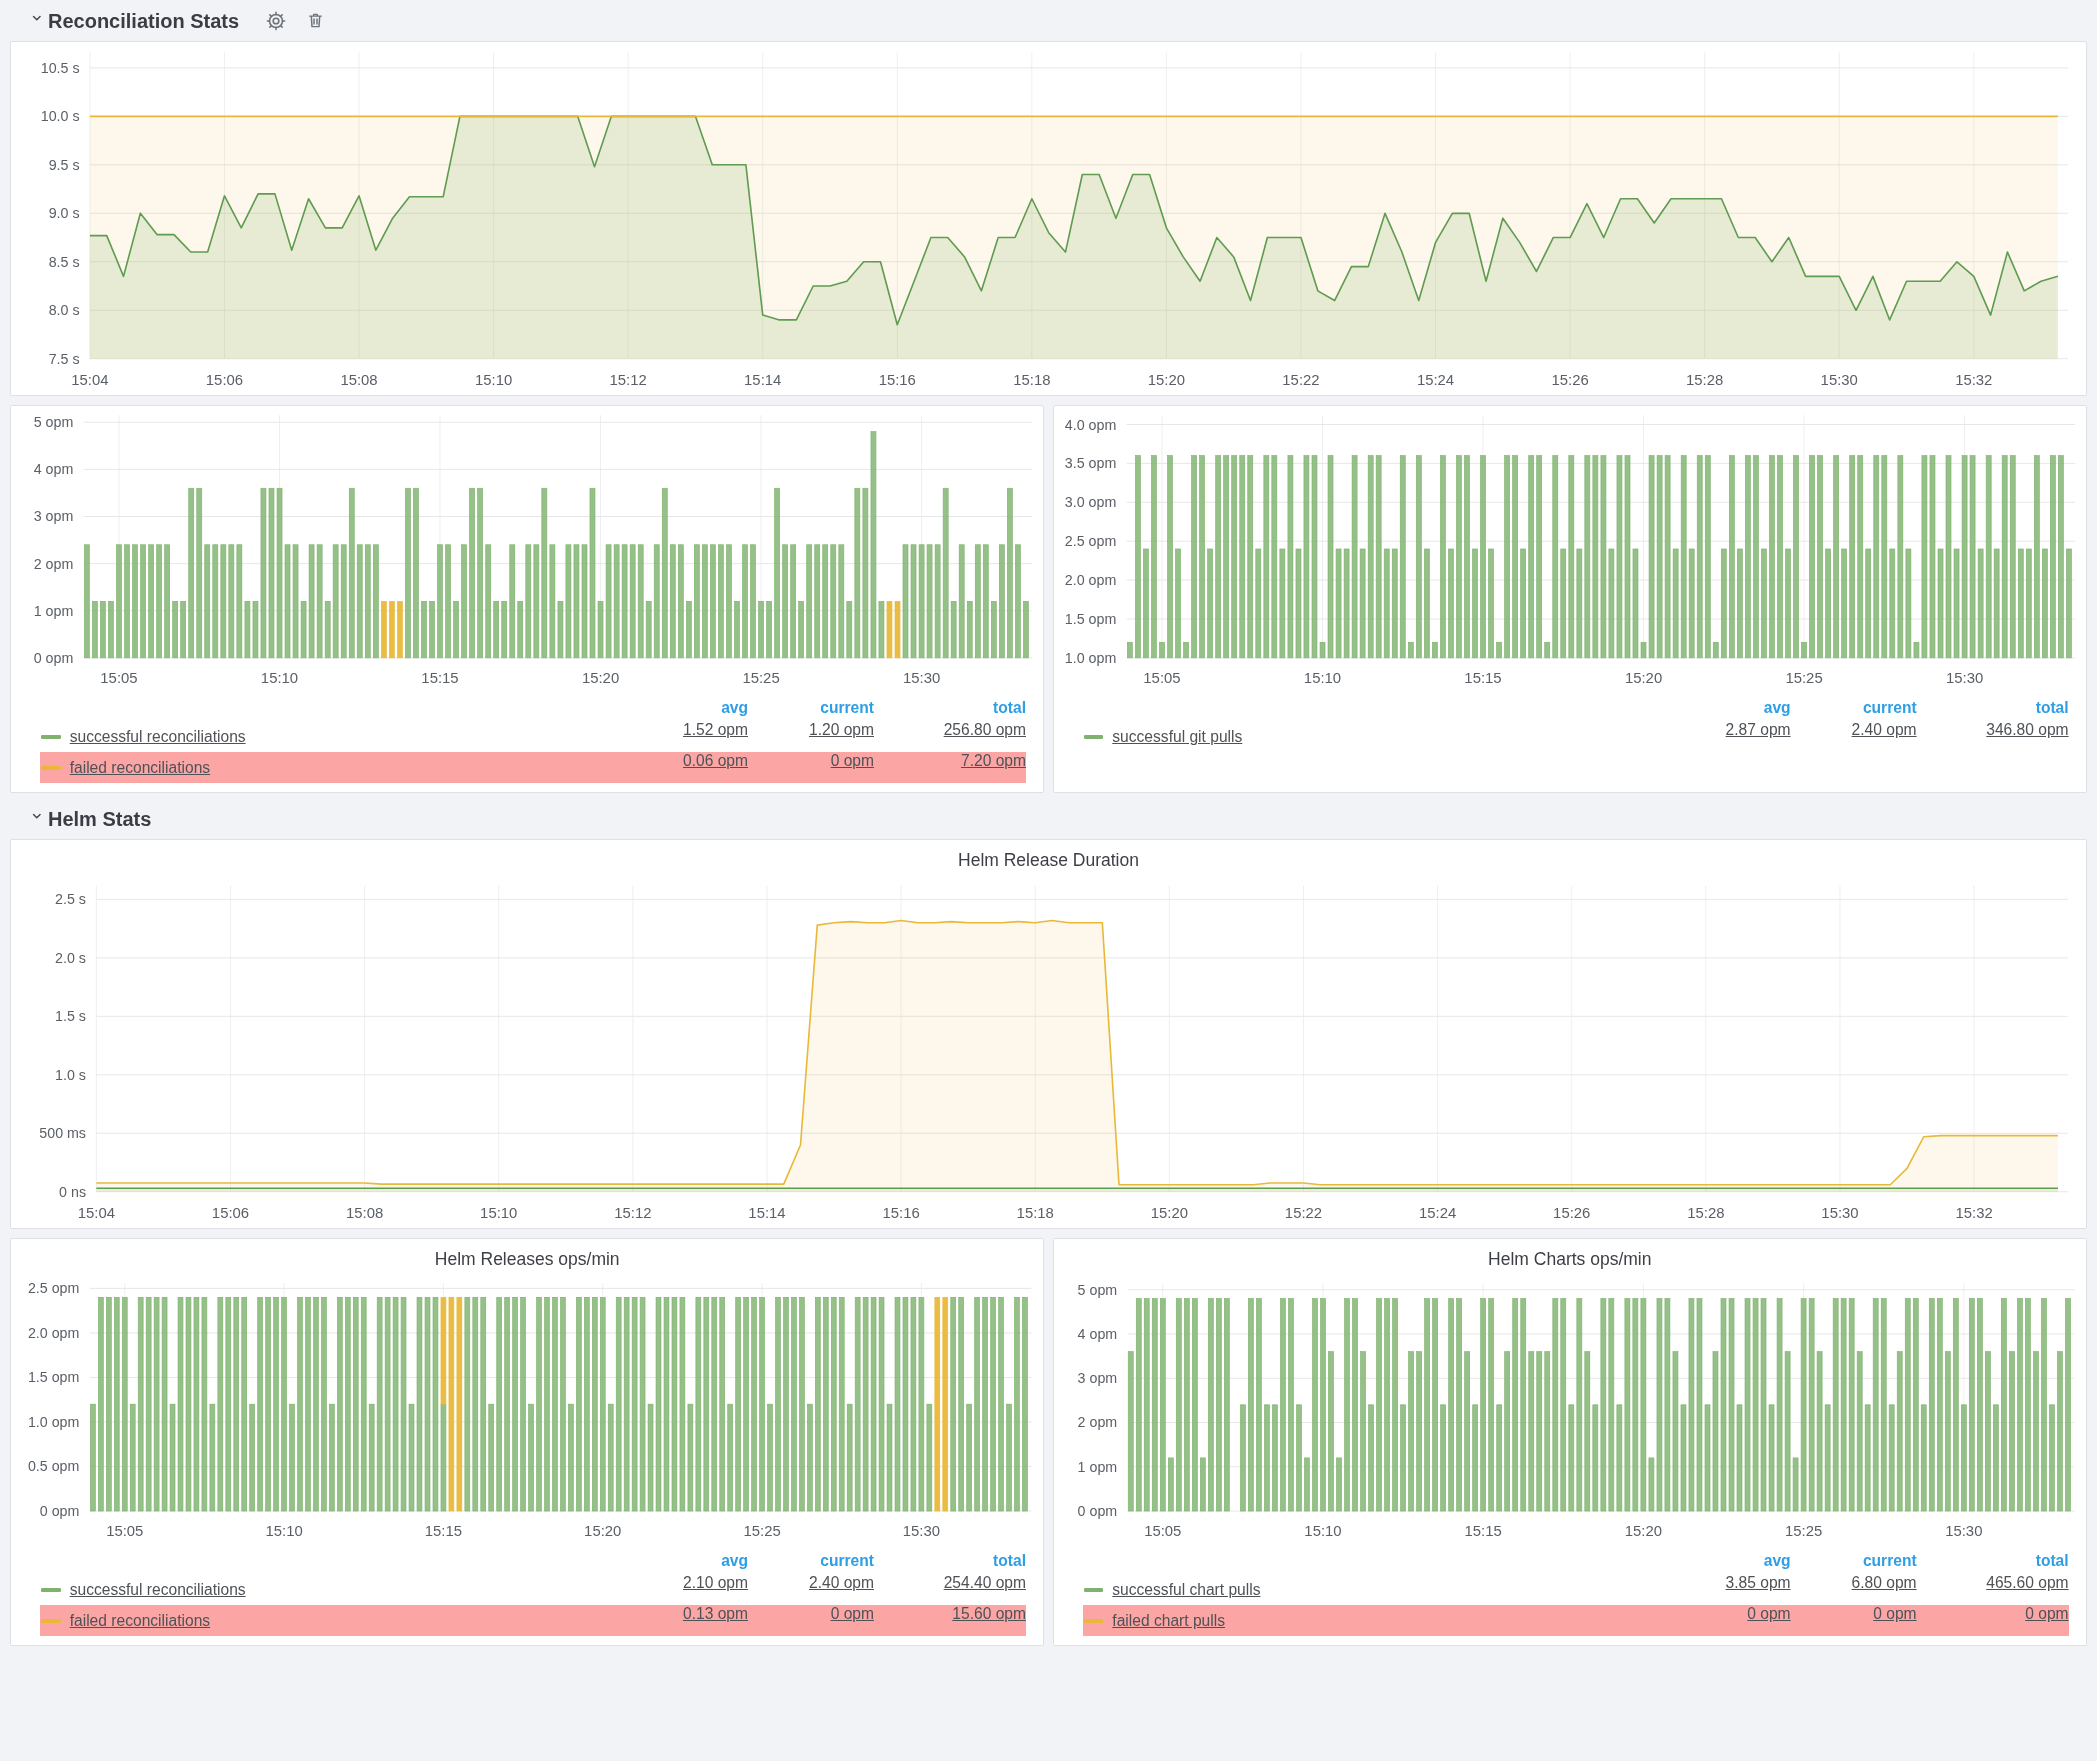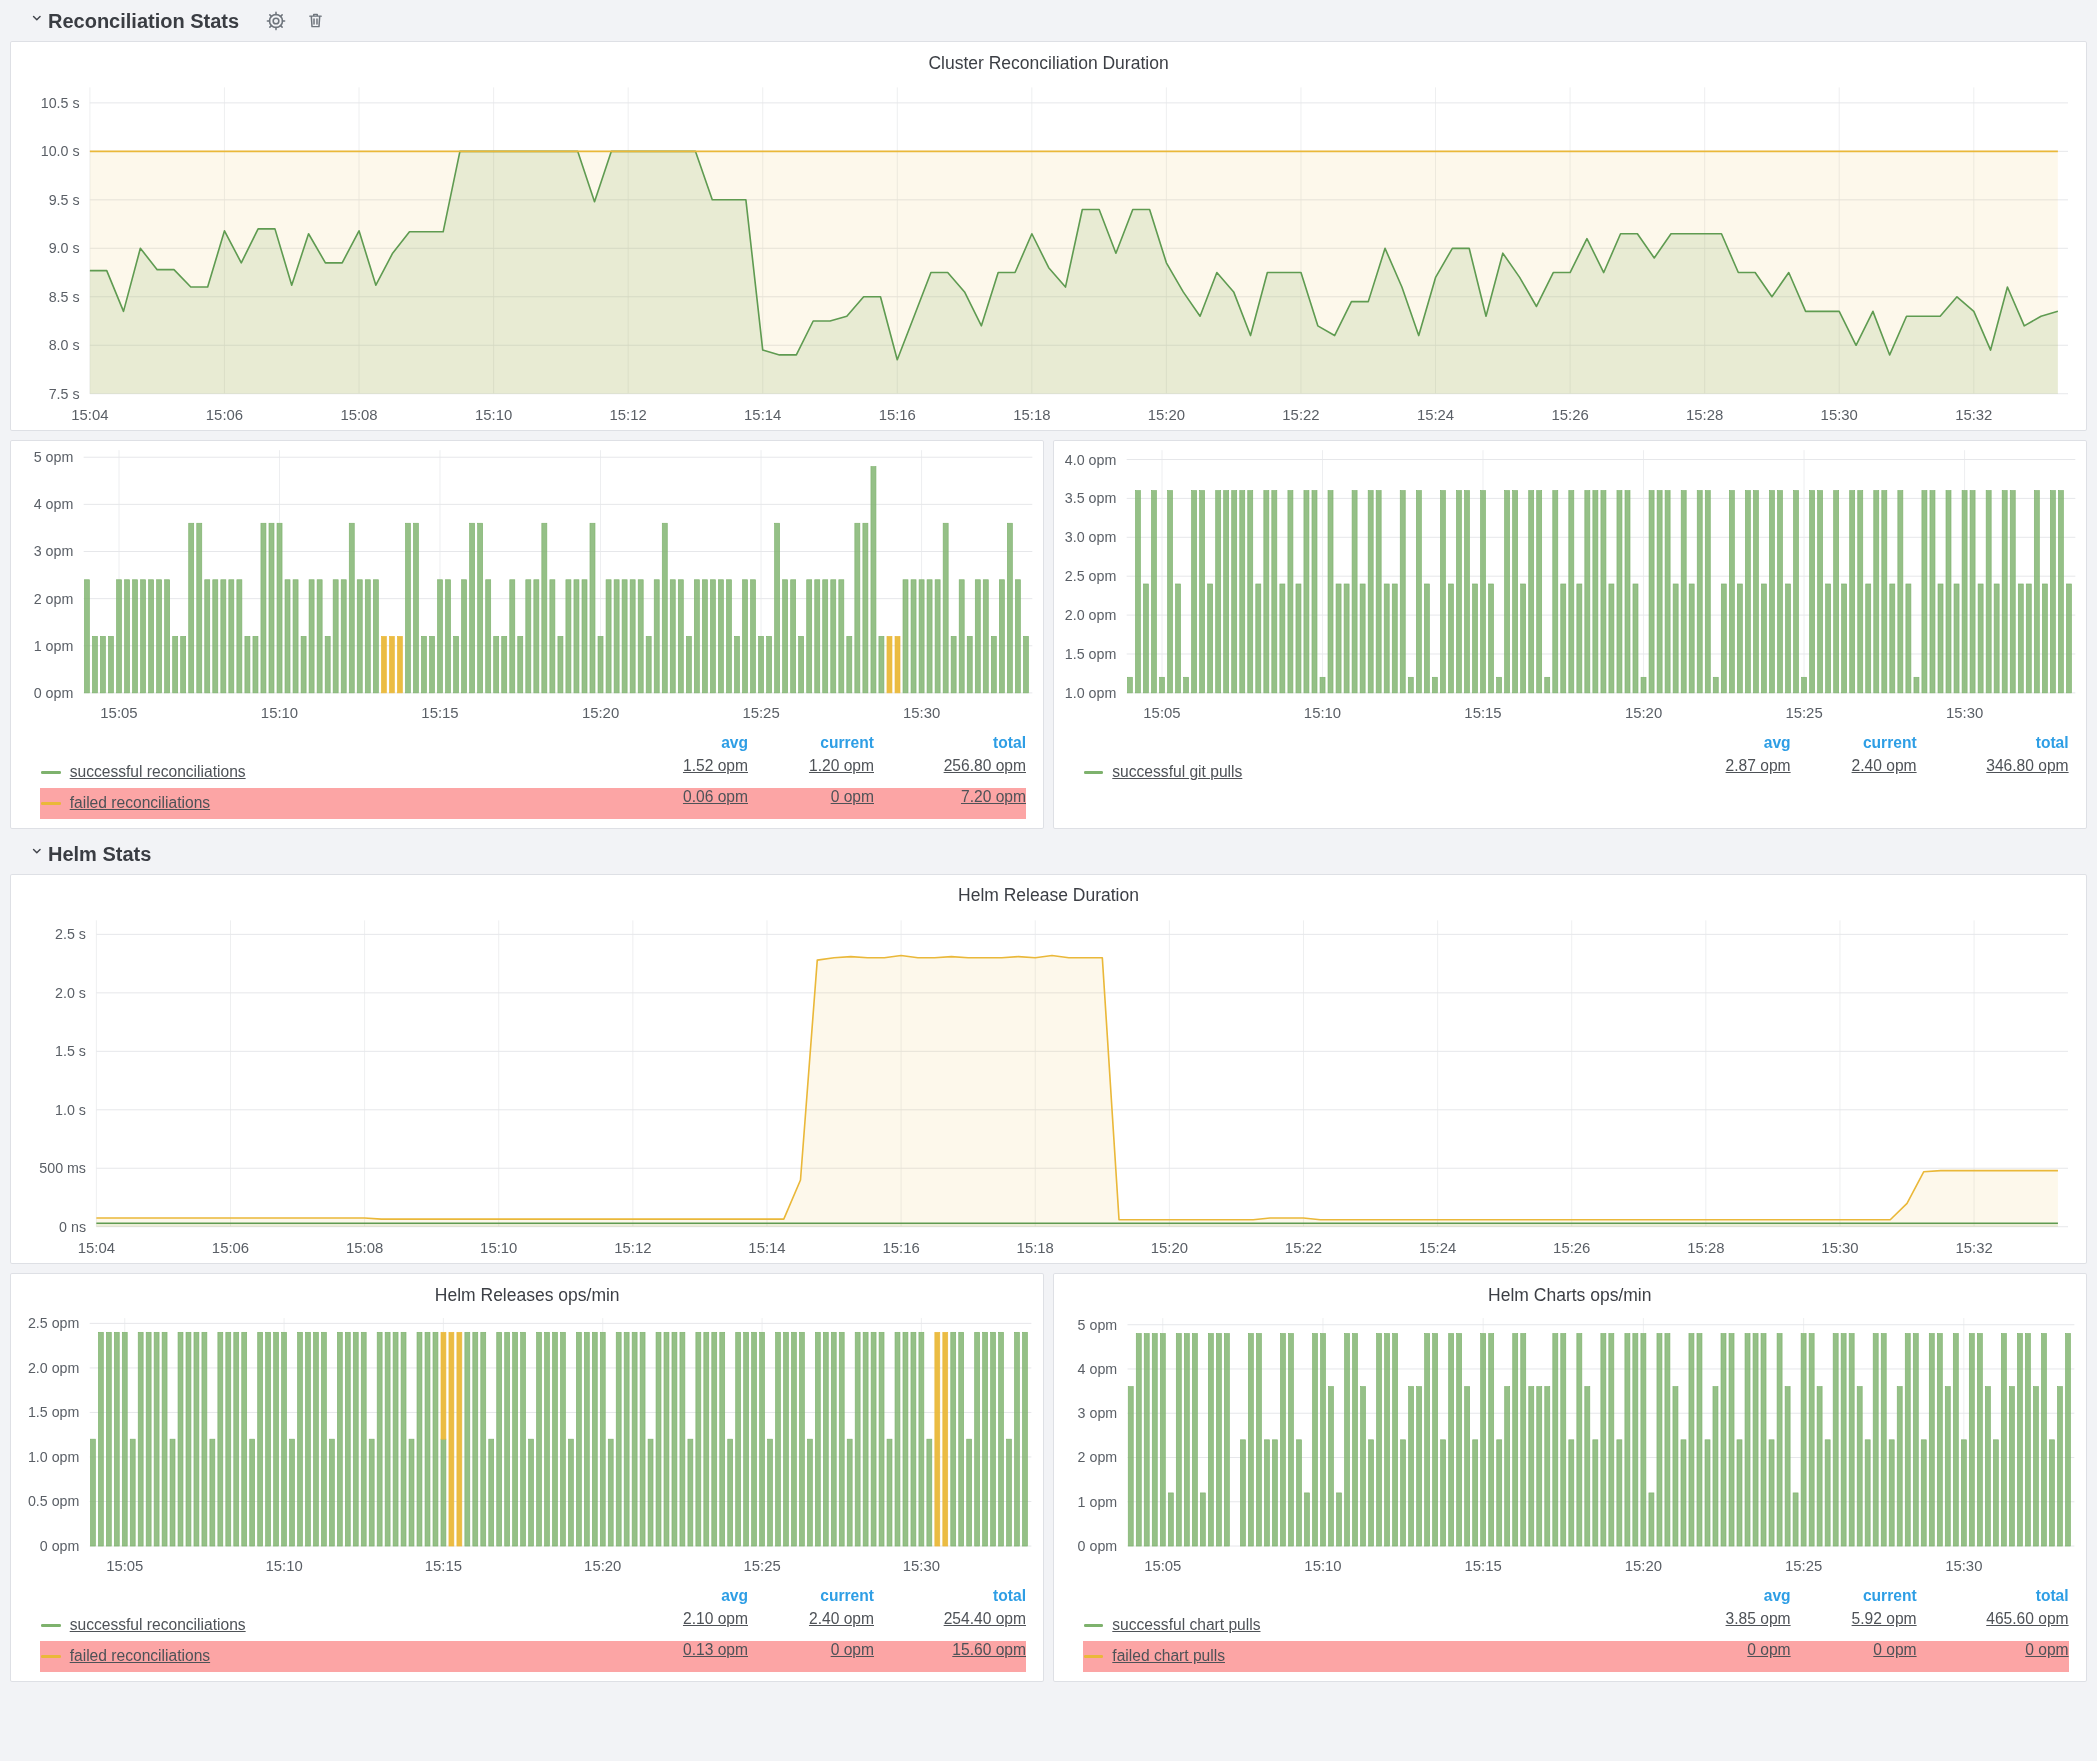--- a/index.html
+++ b/index.html
@@ -48,21 +48,20 @@
       </svg>
     </span>
     <span class="hdr-icon">
       <svg width="21" height="21" viewBox="0 0 24 24" fill="none" stroke="#6E747C" stroke-width="1.7" stroke-linecap="round" stroke-linejoin="round">
         <path d="M5.5 7h13M10 7V5h4v2M7.2 7l.8 12h8l.8-12M10.3 10.2v5.8M13.7 10.2v5.8"></path>
       </svg>
     </span>
   </div>
 
   <div class="panel full">
-    <div class="panel-title">Cluster Reconciliation Duration</div>
     <svg class="chart" width="2075" height="353" viewBox="0 0 3200 545">
         <g>
           <line x1="120" x2="120" y1="16" y2="489" stroke="#EDEEF0" stroke-width="1.5"></line>
           <line x1="327.7551020408164" x2="327.7551020408164" y1="16" y2="489" stroke="#EDEEF0" stroke-width="1.5"></line>
           <line x1="535.5102040816328" x2="535.5102040816328" y1="16" y2="489" stroke="#EDEEF0" stroke-width="1.5"></line>
           <line x1="743.265306122449" x2="743.265306122449" y1="16" y2="489" stroke="#EDEEF0" stroke-width="1.5"></line>
           <line x1="951.0204081632654" x2="951.0204081632654" y1="16" y2="489" stroke="#EDEEF0" stroke-width="1.5"></line>
           <line x1="1158.7755102040817" x2="1158.7755102040817" y1="16" y2="489" stroke="#EDEEF0" stroke-width="1.5"></line>
           <line x1="1366.530612244898" x2="1366.530612244898" y1="16" y2="489" stroke="#EDEEF0" stroke-width="1.5"></line>
           <line x1="1574.2857142857144" x2="1574.2857142857144" y1="16" y2="489" stroke="#EDEEF0" stroke-width="1.5"></line>
@@ -882,21 +881,21 @@
           <div class="lg-col hdr-blue" style="color: rgb(46, 158, 229);">avg</div>
           <div class="lg-col hdr-blue" style="color: rgb(46, 158, 229);">current</div>
           <div class="lg-col total hdr-blue" style="color: rgb(46, 158, 229);">total</div>
         </div>
         <div class="legend-row">
           <div class="lg-label">
             <span class="swatch" style="background: rgb(126, 178, 109);"></span>
             <span class="lg-name">successful chart pulls</span>
           </div>
           <div class="lg-col">3.85 opm</div>
-          <div class="lg-col">5.92 opm</div>
+          <div class="lg-col">6.80 opm</div>
           <div class="lg-col total">465.60 opm</div>
         </div>
         <div class="legend-row striped">
           <div class="lg-label">
             <span class="swatch" style="background: rgb(234, 184, 57);"></span>
             <span class="lg-name">failed chart pulls</span>
           </div>
           <div class="lg-col">0 opm</div>
           <div class="lg-col">0 opm</div>
           <div class="lg-col total">0 opm</div>

